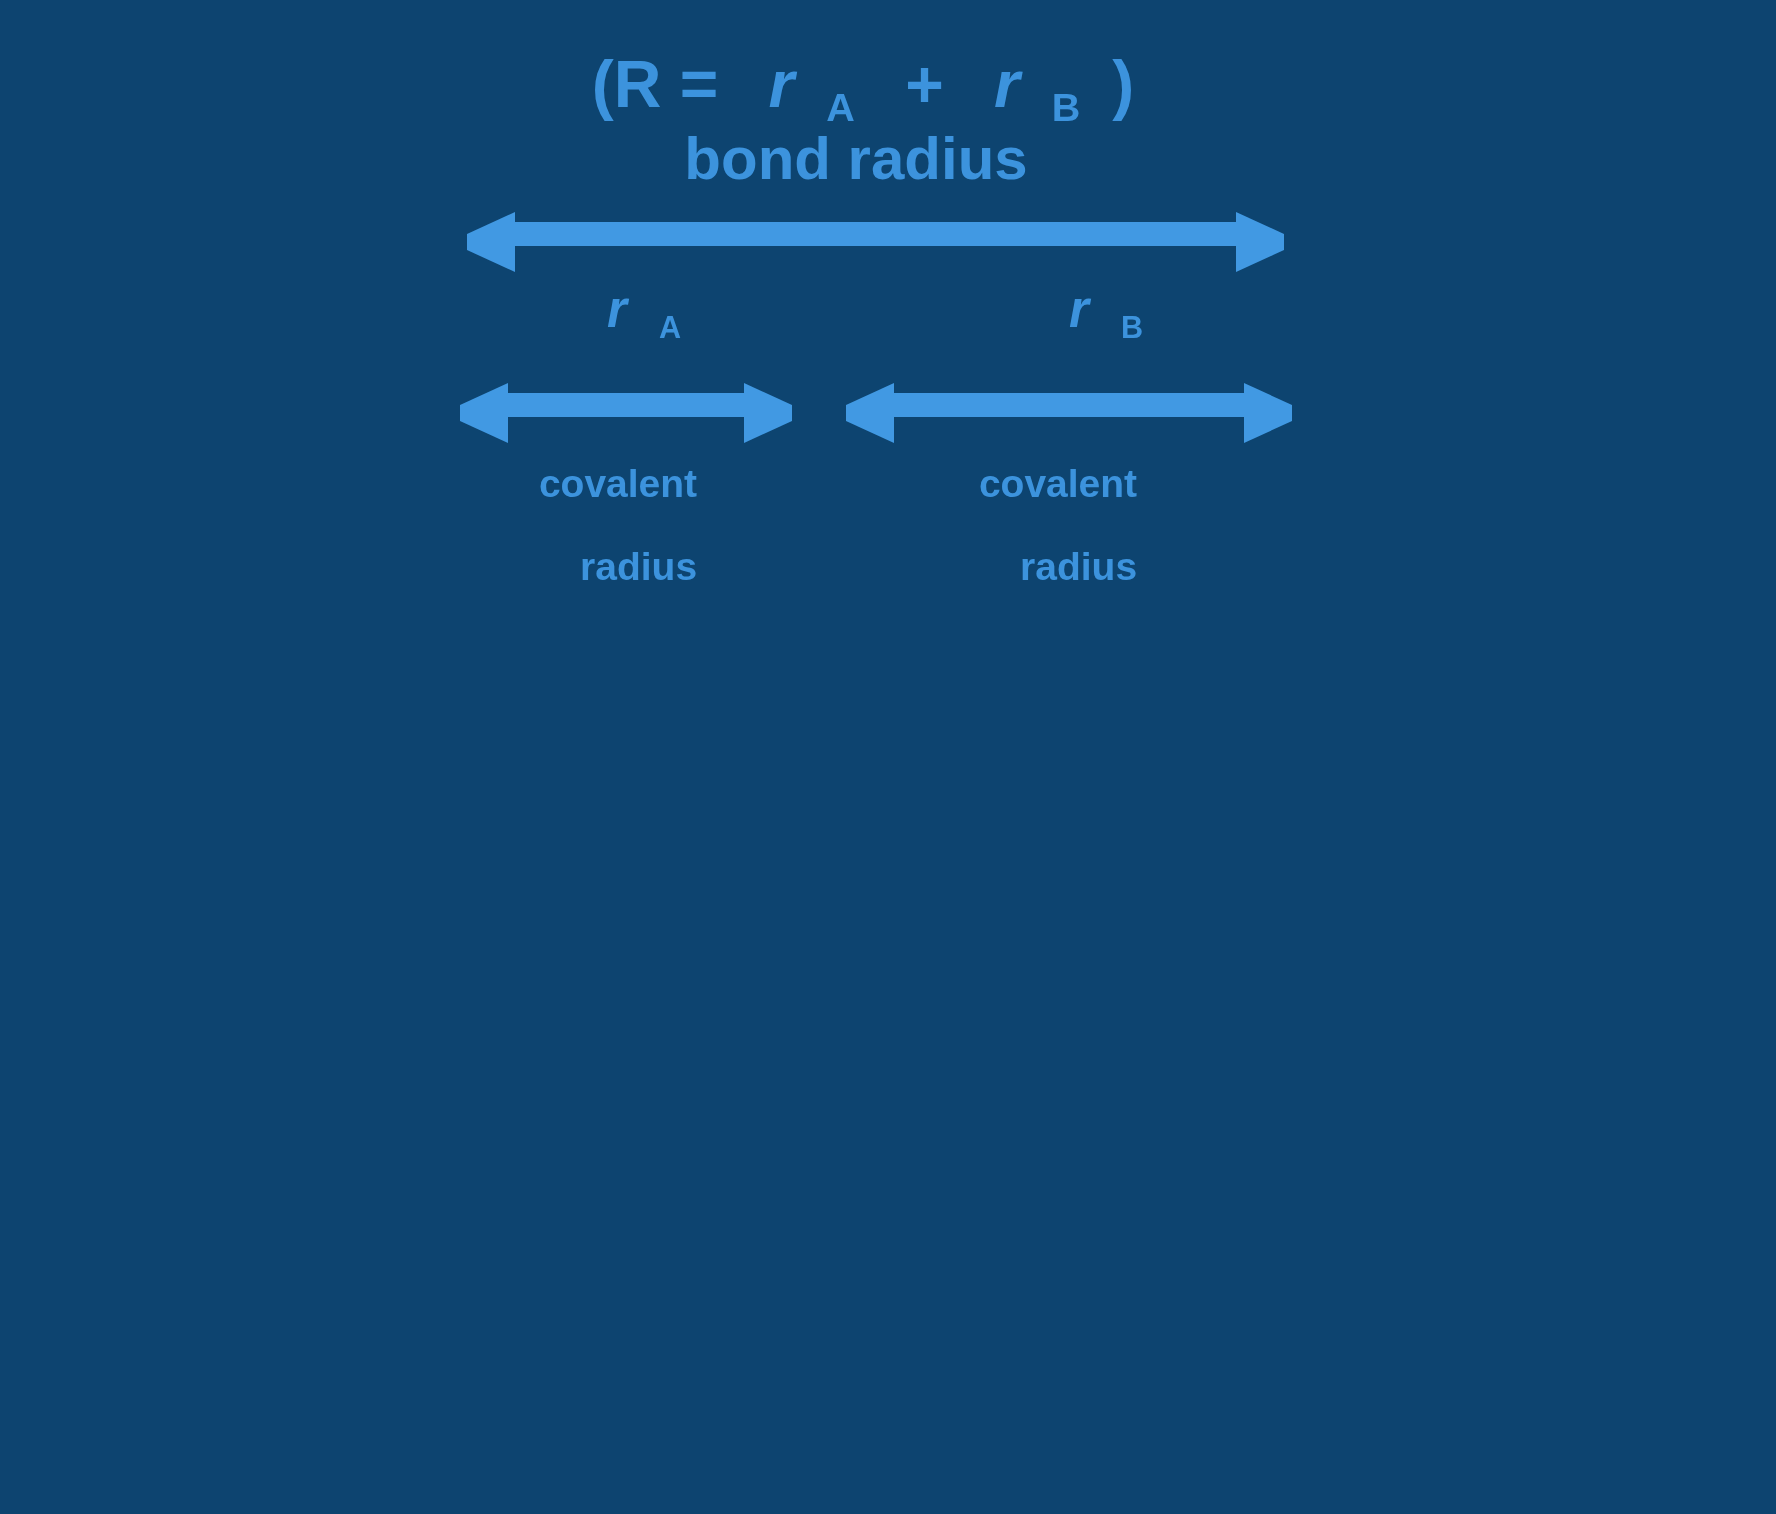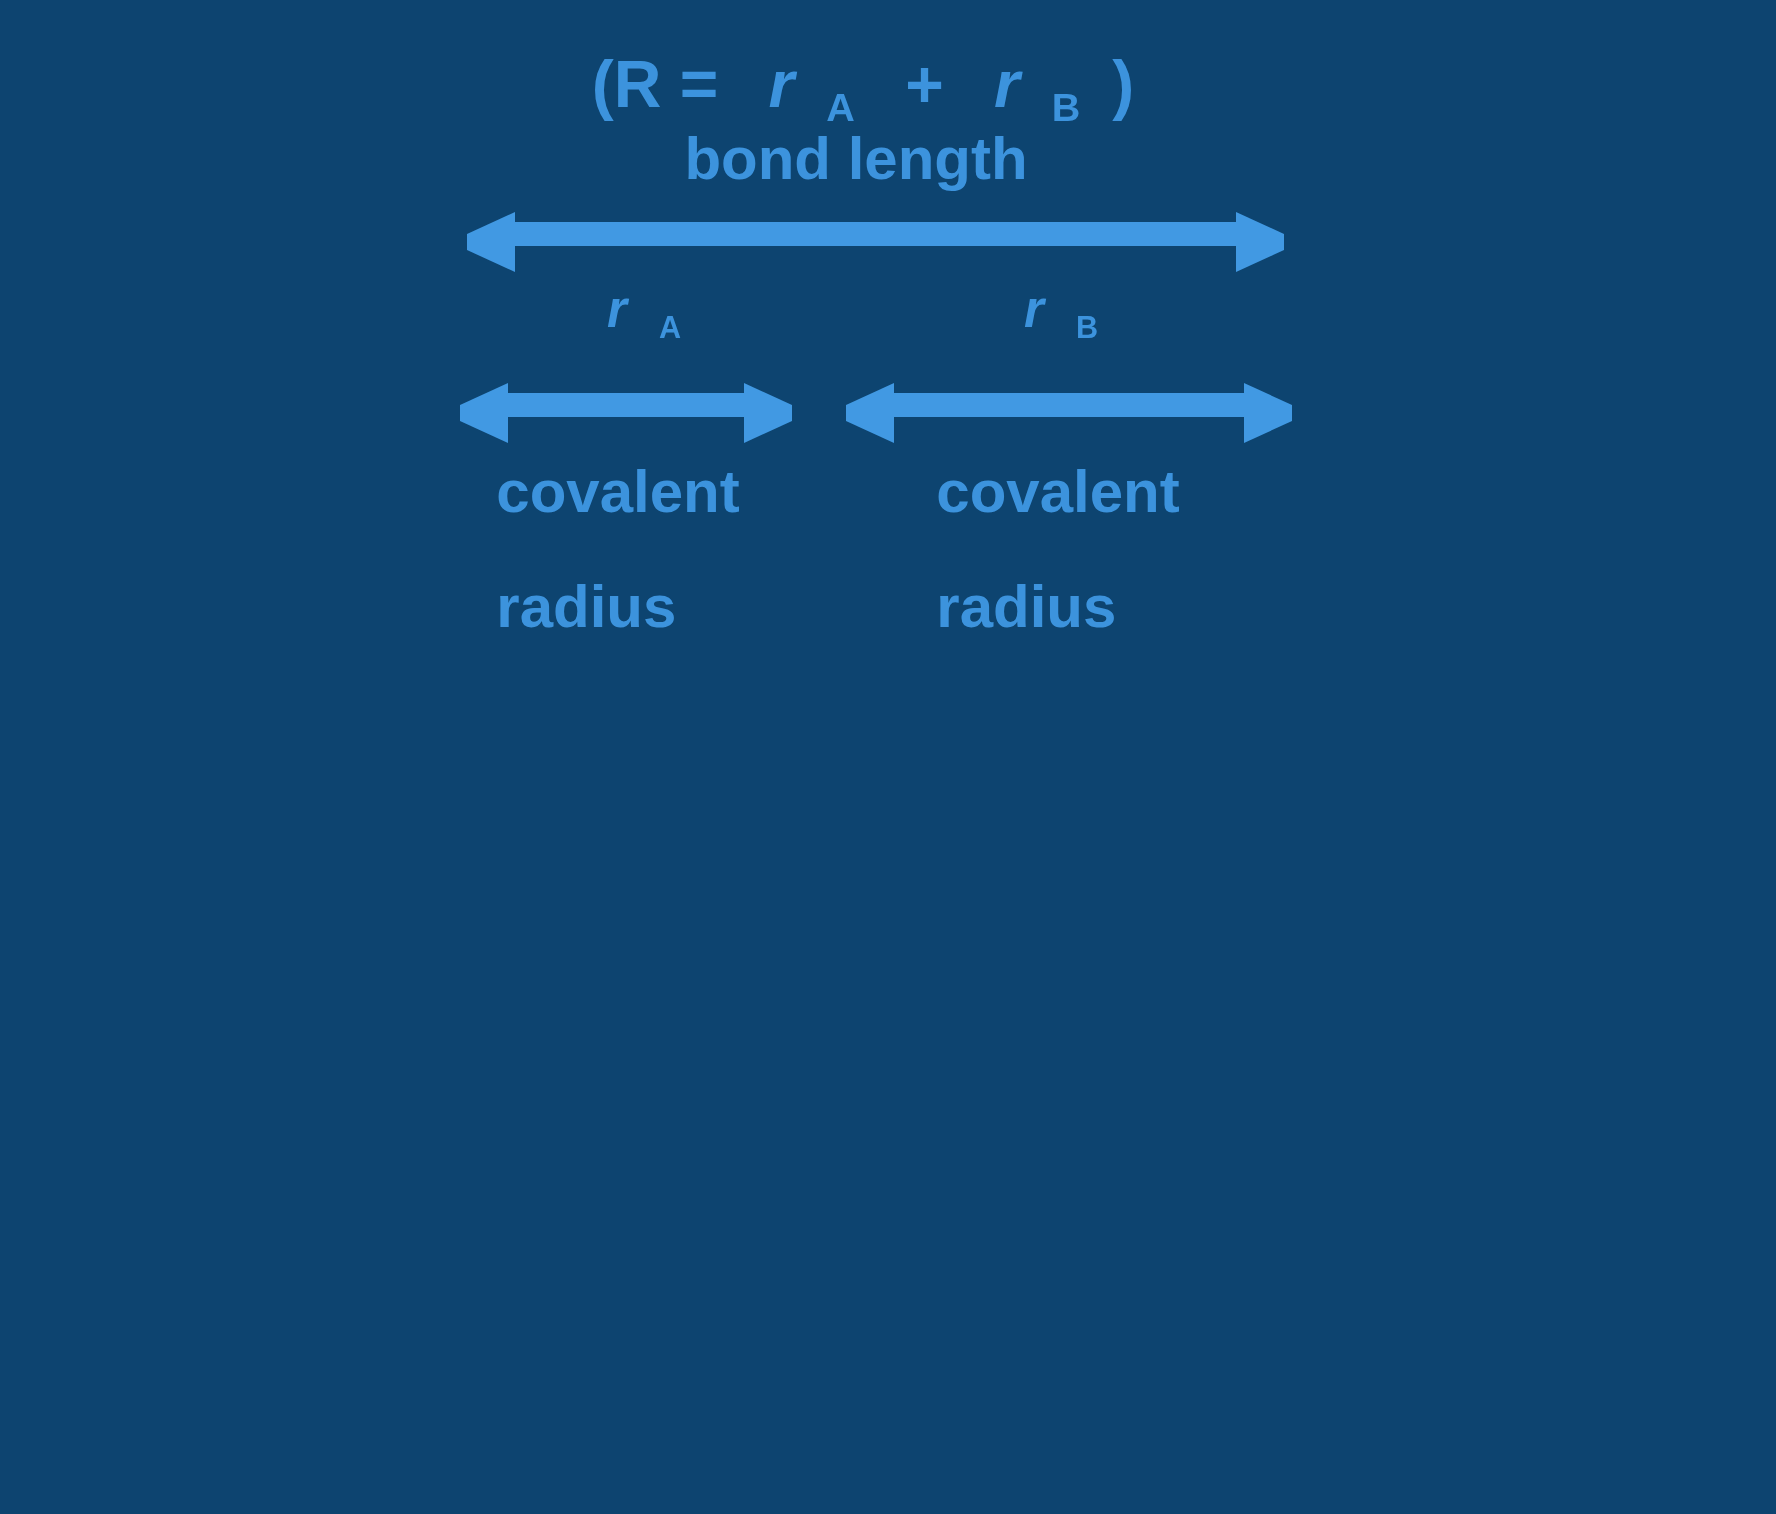--- a/index.html
+++ b/index.html
@@ -38,26 +38,26 @@
   .bond-length {
     left: 808px; top: 70px;
     font-size: 60px; line-height: 1.1;
   }
   .radius-var {
     top: 228px;
     font-size: 51px; line-height: 1.0;
   }
   .radius-var .var { font-style: italic; }
   #radius-a-label { left: 596px; }
-  #radius-b-label { left: 1013px; }
+  #radius-b-label { left: 1058px; }
   .covalent-label {
-    top: 374px;
-    font-size: 60px;
+    top: 382px;
+    font-size: 39px;
     line-height: 1.52;
-    text-align: left;
+    text-align: right;
   }
   #covalent-a-label { left: 570px; }
   #covalent-b-label { left: 1010px; }
 
   
   .dbl-arrow { position: absolute; height: 44px; }
   .dbl-arrow .shaft {
     position: absolute;
     left: 44px; right: 44px;
     top: 50%; transform: translateY(-50%);
@@ -80,21 +80,21 @@
 </style>
 </head>
 <body>
 
 <div id="canvas">
 
   <div class="centered formula">
     <span>(R = </span><span class="var">r</span><span class="sub">A</span><span> + </span><span class="var">r</span><span class="sub">B</span><span>)</span>
   </div>
 
-  <div class="centered bond-length">bond length</div>
+  <div class="centered bond-length">bond radius</div>
 
   <div id="bond-length-arrow" class="dbl-arrow">
     <span class="head-left"></span>
     <span class="shaft"></span>
     <span class="head-right"></span>
   </div>
 
   <div id="radius-a-label" class="centered radius-var">
     <span class="var">r</span><span class="sub">A</span>
   </div>

